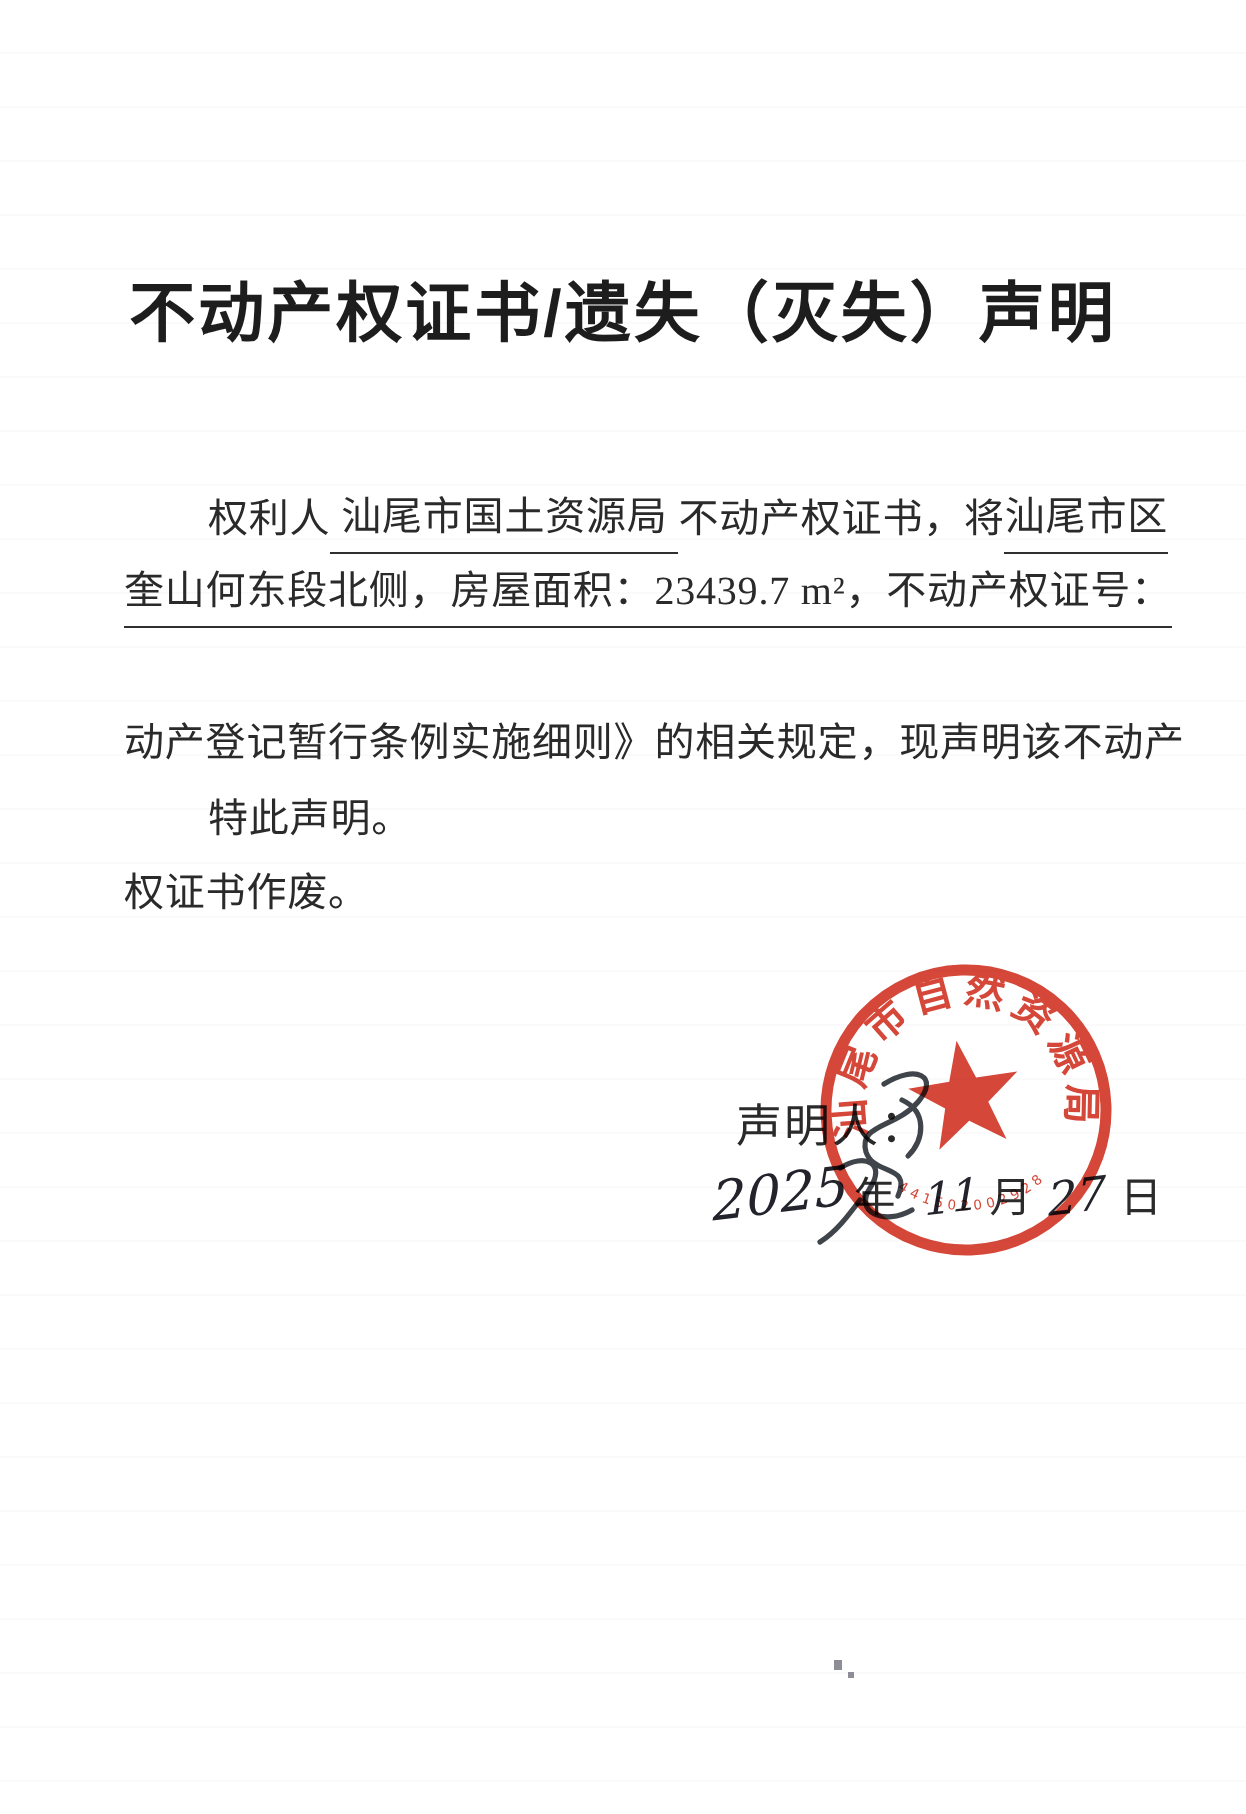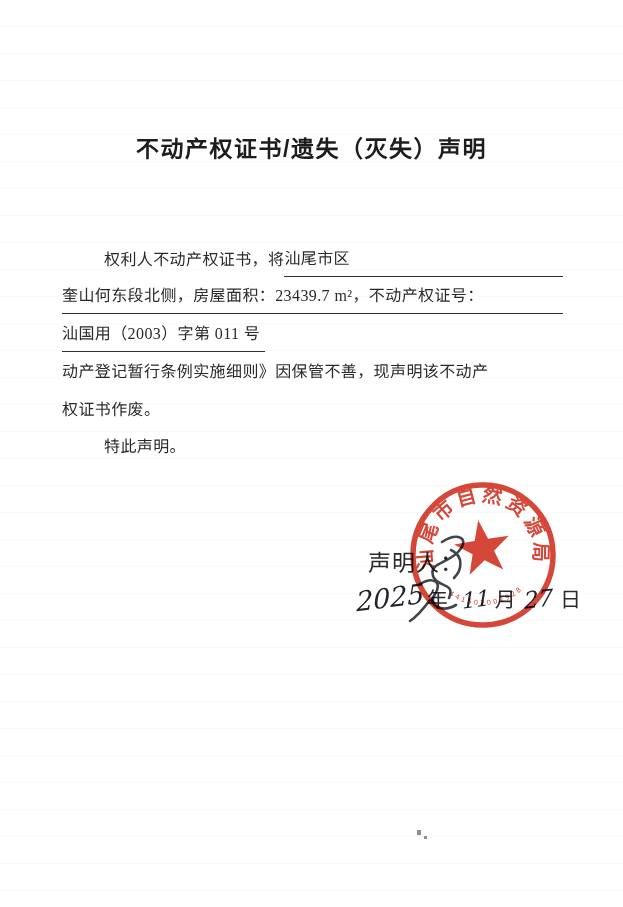--- a/index.html
+++ b/index.html
@@ -18,31 +18,31 @@
   }
 
   .doc-title {
     position: absolute;
     left: 0; right: 0;
     top: 130px;
     margin: 0;
     text-align: center;
     font-family: "Liberation Sans", sans-serif;
     font-weight: 700;
-    font-size: 23px;
+    font-size: 33px;
     letter-spacing: 1.5px;
     color: #1d1d1d;
   }
 
   .body-block {
     position: absolute;
     left: 62px;
     top: 239px;
     width: 501px;
-    font-size: 16px;
+    font-size: 20px;
     letter-spacing: 0.4px;
   }
   .body-line {
     display: flex;
     align-items: flex-end;
     height: 37.5px;
     white-space: pre;
     line-height: 30px;
   }
   .body-line.indent { padding-left: 42px; }
@@ -106,26 +106,26 @@
   .speck-2 { left: 424px; top: 836px; width: 3px; height: 3px; }
 </style>
 </head>
 <body>
 
 <div class="page">
 
   <h1 class="doc-title">不动产权证书/遗失（灭失）声明</h1>
 
   <div class="body-block">
-      <div class="body-line indent"><span class="">权利人</span><span class="">不动产权证书，将</span><span class="u grow">汕尾市区</span></div>
+      <div class="body-line indent"><span class="">权利人</span><span class="u"> 汕尾市国土资源局 </span><span class="">不动产权证书，将</span><span class="u grow">汕尾市区</span></div>
       <div class="body-line"><span class="u grow">奎山何东段北侧，房屋面积：23439.7 m²，不动产权证号：</span></div>
-      <div class="body-line"><span class="u">汕国用（2003）字第 011 号 </span></div>
-      <div class="body-line"><span class="">动产登记暂行条例实施细则》因保管不善，现声明该不动产</span></div>
+      <div class="body-line"></div>
+      <div class="body-line"><span class="">动产登记暂行条例实施细则》的相关规定，现声明该不动产</span></div>
+      <div class="body-line indent"><span class="">特此声明。</span></div>
       <div class="body-line"><span class="">权证书作废。</span></div>
-      <div class="body-line indent"><span class="">特此声明。</span></div>
     </div>
 
   <div class="sig-label">声明人：</div>
 
   <div class="date-line">
     <span class="hand hand-year">2025</span><span class="unit">年</span><span class="hand hand-month">11</span><span class="unit u-month">月</span><span class="hand hand-day">27</span><span class="unit">日</span>
   </div>
 
   <svg class="stamp-svg" viewBox="0 0 154 154">
     <defs>

